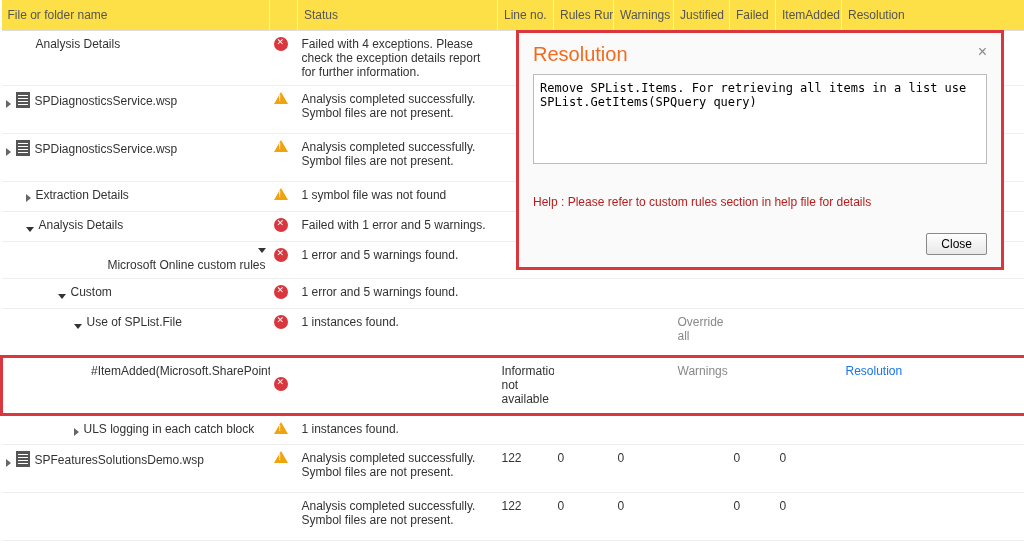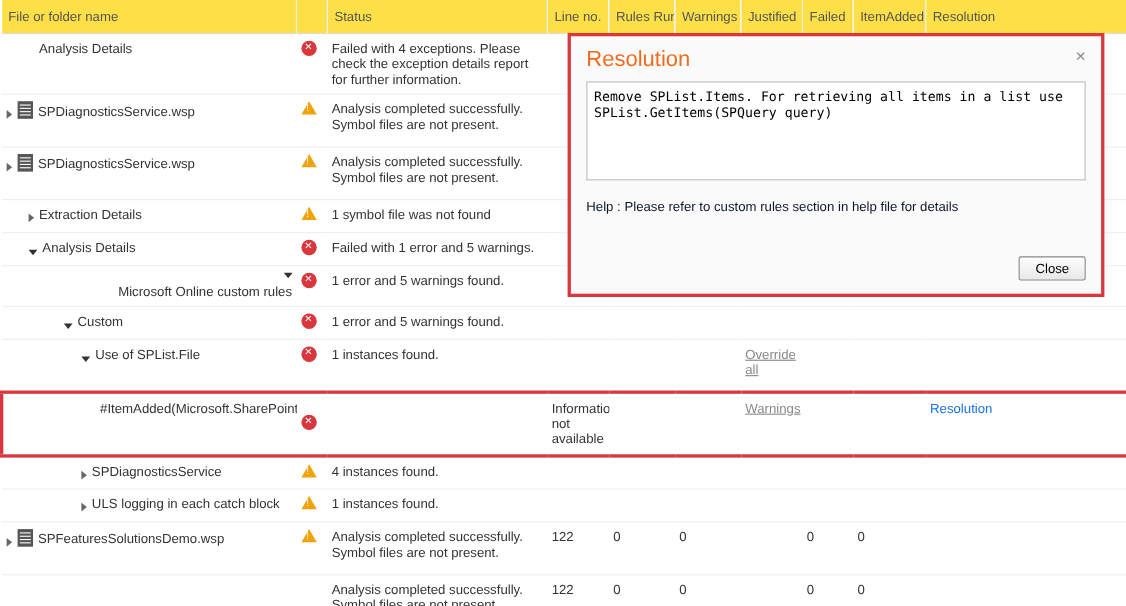--- a/index.html
+++ b/index.html
@@ -51,42 +51,42 @@
   .tri-right { border-top:4px solid transparent; border-bottom:4px solid transparent; border-left:5px solid #666; }
   .tri-down  { border-left:4px solid transparent; border-right:4px solid transparent; border-top:5px solid #333; }
   .tri-spacer { width:5px; display:inline-block; }
   .ico { width:14px; height:14px; display:inline-block; border-radius:50%; position:relative; flex:none; }
   .ico.err { background:#d9363e; }
   .ico.err::after { content:"✕"; color:#fff; font-size:9px; position:absolute; left:3px; top:0px; }
   .ico.warn { width:0;height:0;border-left:7px solid transparent;border-right:7px solid transparent;border-bottom:12px solid #f0a30a; border-radius:0;}
   .ico.warn::after { content:"!"; color:#fff; font-size:9px; position:absolute; left:-2px; top:1px; }
   .file-ico { width:14px; height:16px; background:#555; display:inline-block; flex:none; position:relative; }
   .file-ico::before { content:""; position:absolute; left:2px; top:3px; width:10px; height:1px; background:#fff; box-shadow:0 3px 0 #fff,0 6px 0 #fff,0 9px 0 #fff; }
-  .greylink { color:#888;text-decoration:underline; }
+  .greylink { color:#888; }
   .bluelink { color:#1a73e8; cursor:pointer; }
   .hl { border-left:3px solid #d9363e; border-right:3px solid #d9363e; }
   .hl-top td { border-top:3px solid #d9363e; }
   .hl-bot td { border-bottom:3px solid #d9363e; }
   .wrap { white-space:normal; }
 
   .popup-border {
     position:absolute;
     top:30px; left:516px;
     width:488px; height:240px;
     border:3px solid #d9363e;
     background:#fafafa;
     padding:10px 14px;
   }
   .popup-title { color:#f26b1d; font-size:20px; margin-bottom:8px; }
   .popup-close { position:absolute; top:10px; right:14px; color:#888; font-size:16px; cursor:pointer; }
   .popup-text {
     border:1px solid #bbb; background:#fff; padding:6px; font-size:12px;
     width:100%; height:90px; resize:none;
   }
-  .popup-help { color:#0f172a; margin-top:14px; font-size:12px;}
+  .popup-help { color:#b91c1c; margin-top:28px; font-size:12px;}
   .popup-btn {
     position:absolute; bottom:12px; right:14px;
     border:1px solid #888; background:linear-gradient(#fefefe,#e8e8e8);
     padding:3px 14px; font-size:12px; cursor:pointer; border-radius:2px;
   }
 </style>
 </head>
 <body>
 
 <table class="grid">
@@ -275,37 +275,20 @@
     <td></td>
     <td class="wrap">Information not available</td>
     <td></td>
         <td></td>
     <td class="greylink">Warnings</td>
     <td></td>
         <td></td>
     <td class="bluelink">Resolution</td>
   </tr>
 
-  <tr>
-    <td>
-          <div class="name-cell indent4">
-            <span class="tri tri-right"></span>
-            <span>SPDiagnosticsService</span>
-          </div>
-        </td>
-    <td><span class="ico warn"></span></td>
-    <td>4 instances found.</td>
-    <td></td>
-        <td></td>
-        <td></td>
-        <td></td>
-        <td></td>
-        <td></td>
-        <td></td>
-  </tr>
 
   <tr>
     <td>
           <div class="name-cell indent4">
             <span class="tri tri-right"></span>
             <span>ULS logging in each catch block</span>
           </div>
         </td>
     <td><span class="ico warn"></span></td>
     <td>1 instances found.</td>

